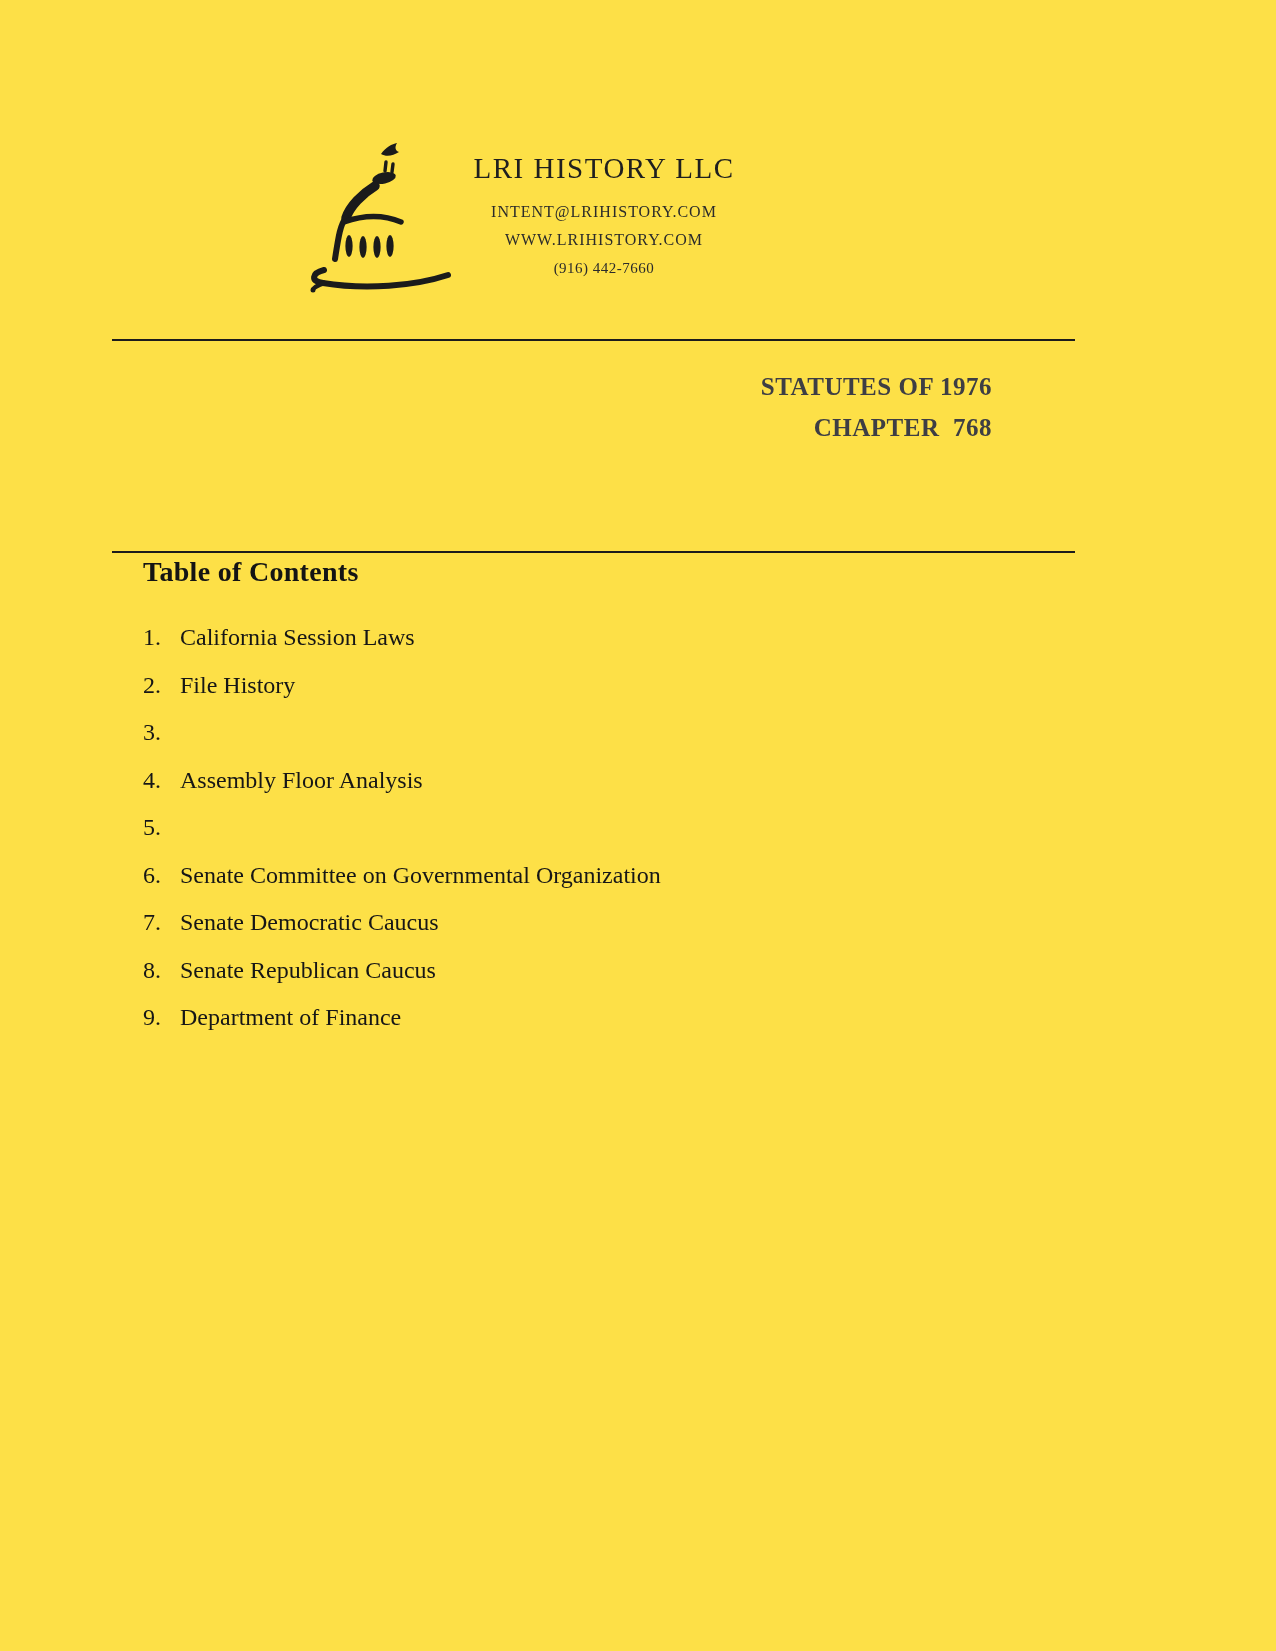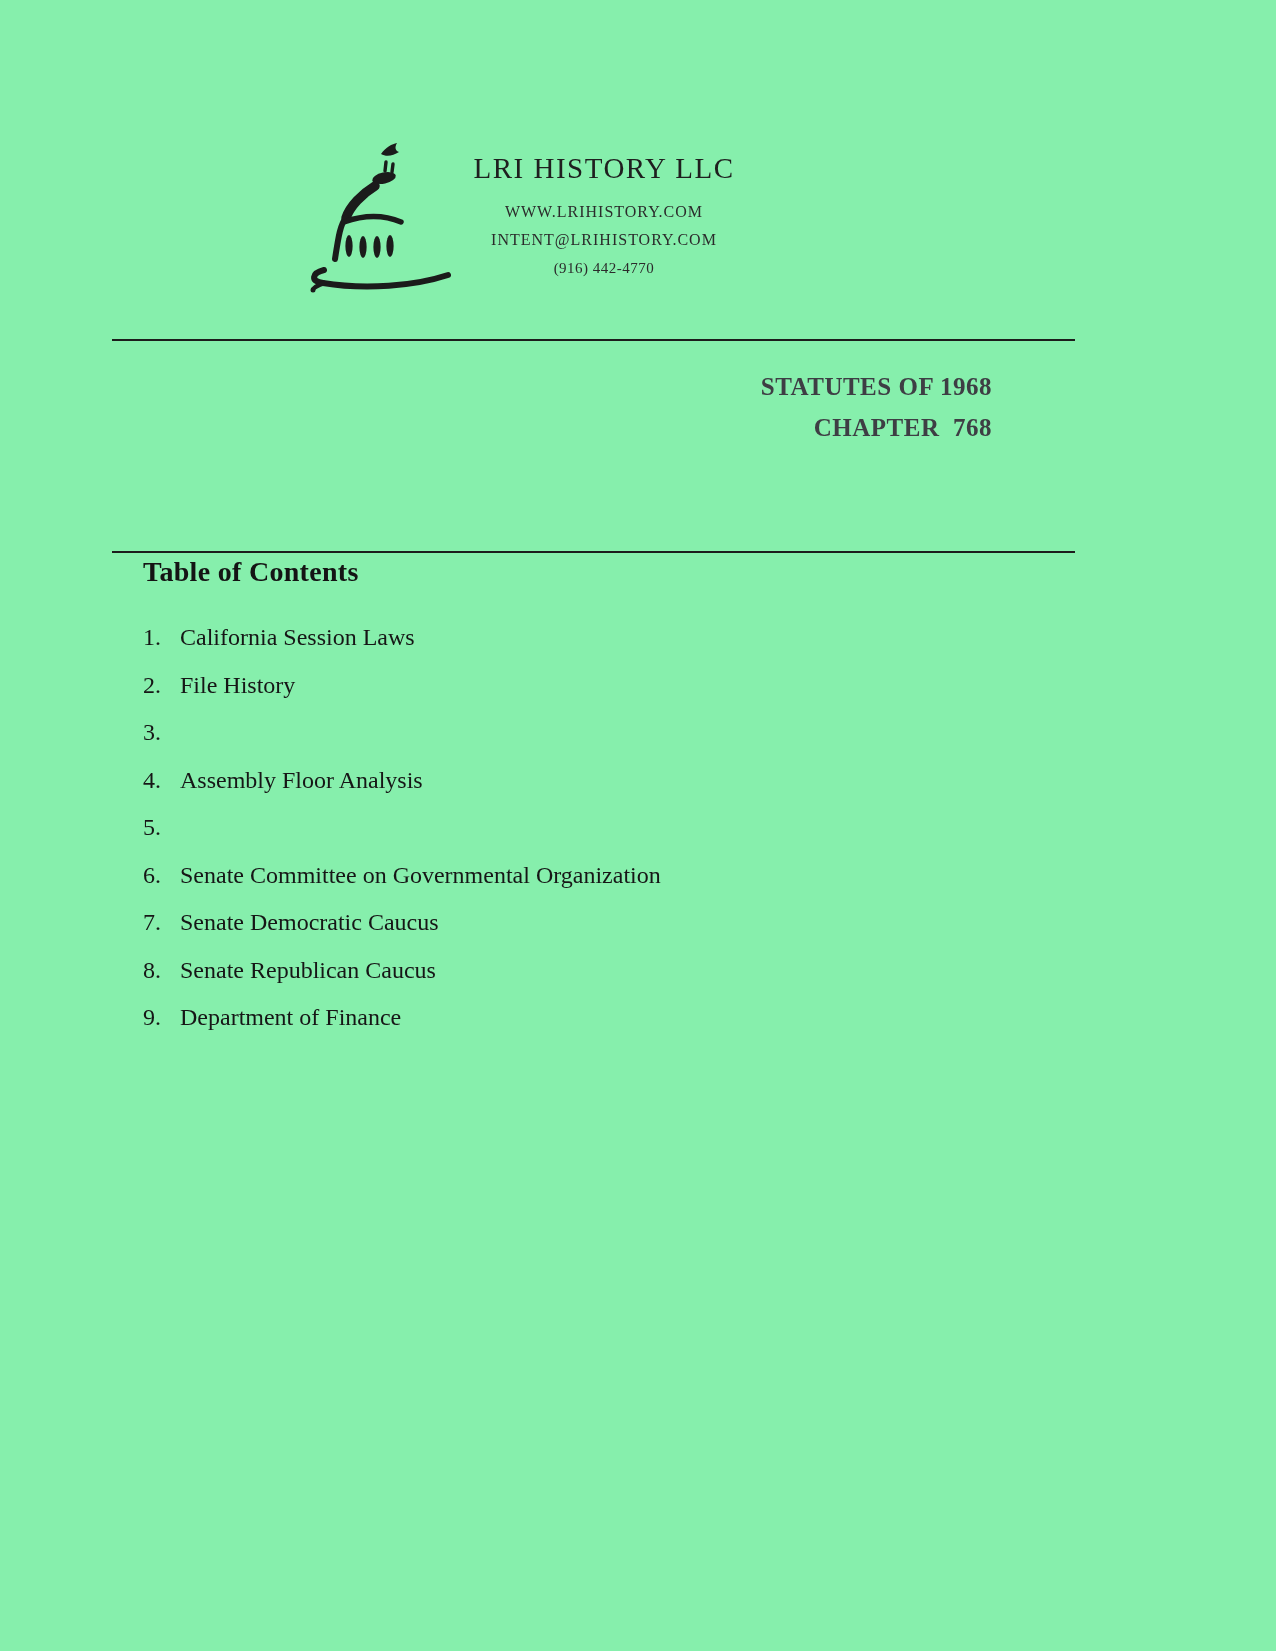--- a/index.html
+++ b/index.html
@@ -1,21 +1,21 @@
 <!DOCTYPE html>
 <html><head>
 <meta charset="utf-8">
 <style>
   * { margin: 0; padding: 0; box-sizing: border-box; }
   html, body { background: #e8e8e8; }
   .page {
     position: relative;
     width: 1276px;
     height: 1651px;
-    background: #86efac;
+    background: #fde047;
     font-family: "Liberation Serif", "DejaVu Serif", serif;
     color: #1a1a1a;
     overflow: hidden;
   }
 
   
   .logo {
     position: absolute;
     left: 280px;
     top: 118px;
@@ -132,30 +132,30 @@
         <ellipse cx="83" cy="129" rx="3.6" ry="11" fill="#1b1b1b" stroke="none"></ellipse>
         <ellipse cx="97" cy="129" rx="3.6" ry="11" fill="#1b1b1b" stroke="none"></ellipse>
         <ellipse cx="110" cy="128" rx="3.6" ry="11" fill="#1b1b1b" stroke="none"></ellipse>
 
         <path d="M 44 152 C 32 155, 30 163, 43 165 C 85 172, 135 168, 168 157" stroke-width="6"></path>
         <path d="M 44 165 C 36 168, 33 170, 33 172" stroke-width="5"></path>
       </svg>
     </div>
     <div class="letterhead-text">
       <div class="company">LRI HISTORY LLC</div>
+      <div class="contact-line">INTENT@LRIHISTORY.COM</div>
       <div class="contact-line">WWW.LRIHISTORY.COM</div>
-      <div class="contact-line">INTENT@LRIHISTORY.COM</div>
-      <div class="phone-line">(916) 442-4770</div>
+      <div class="phone-line">(916) 442-7660</div>
     </div>
   </header>
 
   <div class="rule rule-top"></div>
 
   <section class="doc-ref">
-    <div class="ref-line">STATUTES OF 1968</div>
+    <div class="ref-line">STATUTES OF 1976</div>
     <div class="ref-line">CHAPTER  768</div>
   </section>
 
   <div class="rule rule-bottom"></div>
 
   <h1 class="toc-title">Table of Contents</h1>
 
   <ol class="toc-list">
     <li class="toc-item">
       <span class="toc-num">1.</span>

